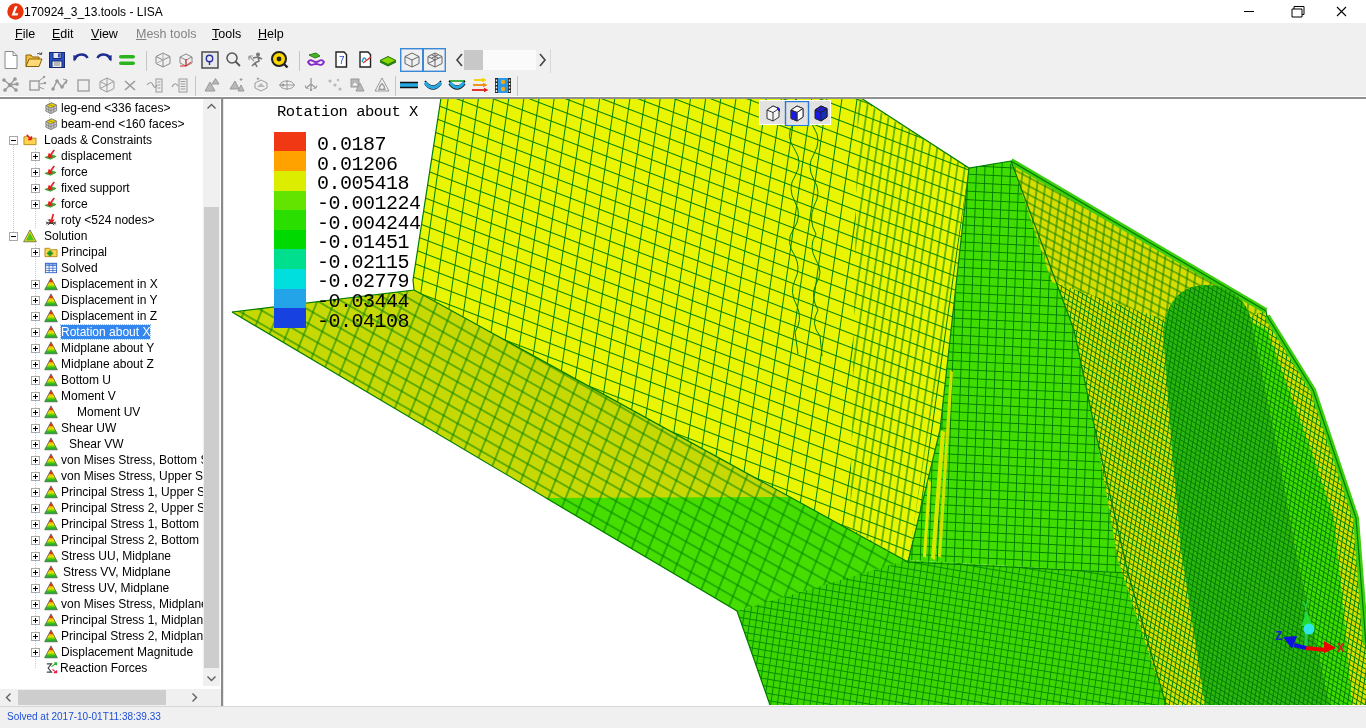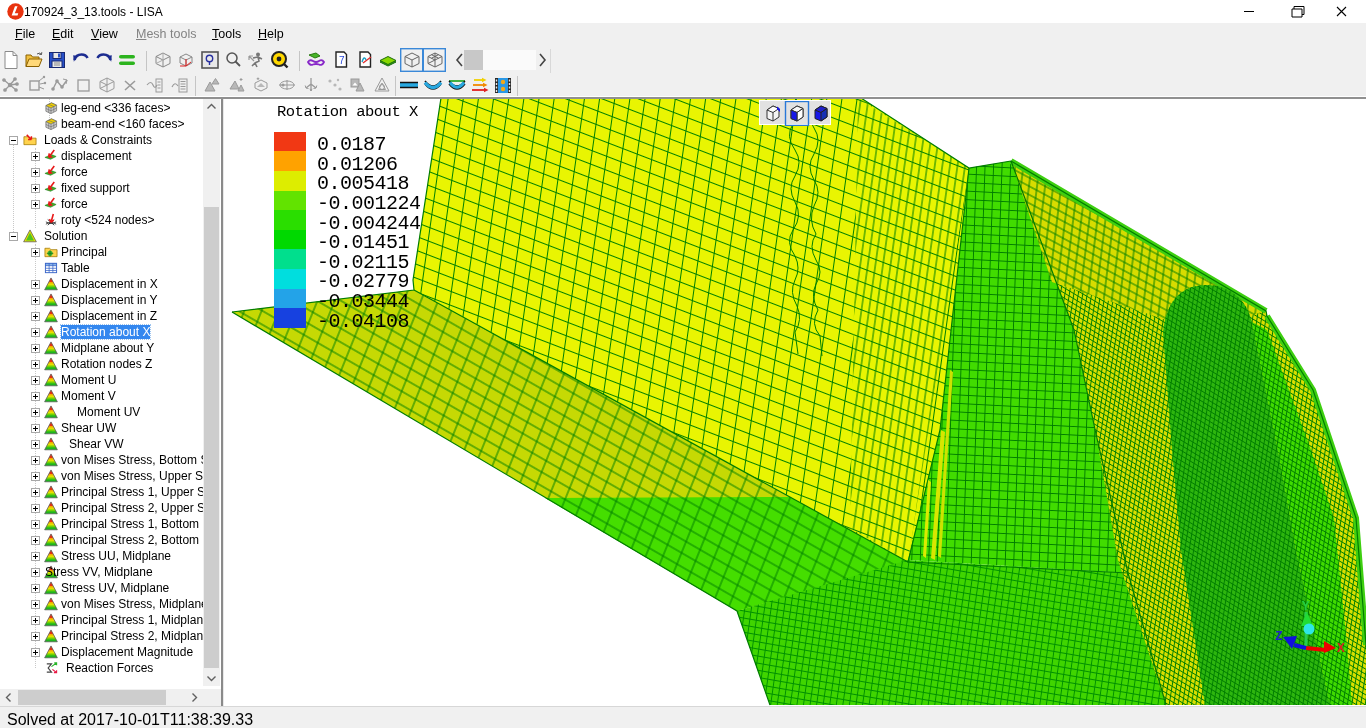--- a/index.html
+++ b/index.html
@@ -8,21 +8,21 @@
 #title { position:absolute; left:24px; top:5px; font-size:12px; color:#000; }
 #menubar { position:absolute; left:0; top:23px; width:1366px; height:24px; background:#f0f0f0; }
 .mi { position:absolute; top:4px; font-size:12.5px; color:#000; }
 .mi u { text-decoration:underline; }
 #toolband { position:absolute; left:0; top:47px; width:1366px; height:49px; background:#f0f0f0; }
 #clienttop { position:absolute; left:0; top:97px; width:1366px; height:2px; background:#909090; z-index:5; }
 #tree { position:absolute; left:0; top:98px; width:222px; height:608px; background:#fff; overflow:hidden; }
 #treeborder { position:absolute; left:221px; top:98px; width:3px; height:608px; background:#8a8a8a; border-right:1px solid #e8e8e8;}
 #viewport { position:absolute; left:224px; top:98px; width:1142px; height:608px; background:#fff; overflow:hidden; }
 #statusbar { position:absolute; left:0; top:706px; width:1366px; height:22px; background:#f0f0f0; border-top:1px solid #d7d7d7; }
-#statusbar span { position:absolute; left:7px; top:4px; font-size:16px; color:#000000; }
+#statusbar span { position:absolute; left:7px; top:4px; font-size:10px; color:#1d4ed8; }
 .titlebtn { position:absolute; top:0; width:46px; height:23px; }
 .trow { position:absolute; left:0; width:205px; height:16px; font-size:12px; color:#000; white-space:nowrap; }
 .trow .lbl { position:absolute; top:1px; }
 .sel { background:#3387ef; color:#fff; outline:1px dotted #9cc4f0; }
 .ticon { position:absolute; width:14px; height:14px; }
 .vguide { position:absolute; width:1px; border-left:1px dotted #c8c8c8; }
 .tbsep { position:absolute; width:1px; height:20px; background:#c5c5c5; }
 #legend { position:absolute; font-family:"Liberation Mono",monospace; color:#000; }
 .sw { position:absolute; left:50px; width:32px; height:20px; }
 .lv { position:absolute; left:93px; width:120px; font-size:20px; letter-spacing:-0.5px; }
@@ -426,21 +426,21 @@
       </svg>
       <svg class="ticon" style="left:44px;top:0.5px" width="15" height="15" viewBox="0 0 15 15">
         <use href="#compfolder"></use>
       </svg>
       <span class="lbl" style="left:61px">Principal</span>
     </div>
 <div class="trow" style="top:162.4px">
       <svg class="ticon" style="left:44px;top:0.5px" width="15" height="15" viewBox="0 0 15 15">
         <use href="#tableicon"></use>
       </svg>
-      <span class="lbl" style="left:61px">Table</span>
+      <span class="lbl" style="left:61px">Solved</span>
     </div>
 <div class="trow" style="top:178.4px">
       <svg style="position:absolute;left:31px;top:3.5px" width="9" height="9" viewBox="0 0 9 9">
         <rect x="0.5" y="0.5" width="8" height="8" fill="#fff" stroke="#a8a8a8"></rect>
         <path d="M2 4.5 H7 M4.5 2 V7" stroke="#000" stroke-width="1"></path>
       </svg>
       <svg class="ticon" style="left:44px;top:0.5px" width="15" height="15" viewBox="0 0 15 15">
         <use href="#tri"></use>
       </svg>
       <span class="lbl" style="left:61px">Displacement in X</span>
@@ -486,31 +486,31 @@
       <span class="lbl" style="left:61px">Midplane about Y</span>
     </div>
 <div class="trow" style="top:258.4px">
       <svg style="position:absolute;left:31px;top:3.5px" width="9" height="9" viewBox="0 0 9 9">
         <rect x="0.5" y="0.5" width="8" height="8" fill="#fff" stroke="#a8a8a8"></rect>
         <path d="M2 4.5 H7 M4.5 2 V7" stroke="#000" stroke-width="1"></path>
       </svg>
       <svg class="ticon" style="left:44px;top:0.5px" width="15" height="15" viewBox="0 0 15 15">
         <use href="#tri"></use>
       </svg>
-      <span class="lbl" style="left:61px">Rotation nodes Z</span>
+      <span class="lbl" style="left:61px">Midplane about Z</span>
     </div>
 <div class="trow" style="top:274.4px">
       <svg style="position:absolute;left:31px;top:3.5px" width="9" height="9" viewBox="0 0 9 9">
         <rect x="0.5" y="0.5" width="8" height="8" fill="#fff" stroke="#a8a8a8"></rect>
         <path d="M2 4.5 H7 M4.5 2 V7" stroke="#000" stroke-width="1"></path>
       </svg>
       <svg class="ticon" style="left:44px;top:0.5px" width="15" height="15" viewBox="0 0 15 15">
         <use href="#tri"></use>
       </svg>
-      <span class="lbl" style="left:61px">Moment U</span>
+      <span class="lbl" style="left:61px">Bottom U</span>
     </div>
 <div class="trow" style="top:290.4px">
       <svg style="position:absolute;left:31px;top:3.5px" width="9" height="9" viewBox="0 0 9 9">
         <rect x="0.5" y="0.5" width="8" height="8" fill="#fff" stroke="#a8a8a8"></rect>
         <path d="M2 4.5 H7 M4.5 2 V7" stroke="#000" stroke-width="1"></path>
       </svg>
       <svg class="ticon" style="left:44px;top:0.5px" width="15" height="15" viewBox="0 0 15 15">
         <use href="#tri"></use>
       </svg>
       <span class="lbl" style="left:61px">Moment V</span>
@@ -616,21 +616,21 @@
       <span class="lbl" style="left:61px">Stress UU, Midplane</span>
     </div>
 <div class="trow" style="top:466.4px">
       <svg style="position:absolute;left:31px;top:3.5px" width="9" height="9" viewBox="0 0 9 9">
         <rect x="0.5" y="0.5" width="8" height="8" fill="#fff" stroke="#a8a8a8"></rect>
         <path d="M2 4.5 H7 M4.5 2 V7" stroke="#000" stroke-width="1"></path>
       </svg>
       <svg class="ticon" style="left:44px;top:0.5px" width="15" height="15" viewBox="0 0 15 15">
         <use href="#tri"></use>
       </svg>
-      <span class="lbl" style="left:45px">Stress VV, Midplane</span>
+      <span class="lbl" style="left:63px">Stress VV, Midplane</span>
     </div>
 <div class="trow" style="top:482.4px">
       <svg style="position:absolute;left:31px;top:3.5px" width="9" height="9" viewBox="0 0 9 9">
         <rect x="0.5" y="0.5" width="8" height="8" fill="#fff" stroke="#a8a8a8"></rect>
         <path d="M2 4.5 H7 M4.5 2 V7" stroke="#000" stroke-width="1"></path>
       </svg>
       <svg class="ticon" style="left:44px;top:0.5px" width="15" height="15" viewBox="0 0 15 15">
         <use href="#tri"></use>
       </svg>
       <span class="lbl" style="left:61px">Stress UV, Midplane</span>
@@ -672,21 +672,21 @@
       </svg>
       <svg class="ticon" style="left:44px;top:0.5px" width="15" height="15" viewBox="0 0 15 15">
         <use href="#tri"></use>
       </svg>
       <span class="lbl" style="left:61px">Displacement Magnitude</span>
     </div>
 <div class="trow" style="top:562.4px">
       <svg class="ticon" style="left:44px;top:0.5px" width="15" height="15" viewBox="0 0 15 15">
         <use href="#reacticon"></use>
       </svg>
-      <span class="lbl" style="left:66px">Reaction Forces</span>
+      <span class="lbl" style="left:60px">Reaction Forces</span>
     </div>
 <div style="position:absolute;left:203px;top:0;width:17px;height:588px;background:#f0f0f0">
   <svg style="position:absolute;left:3px;top:4px" width="11" height="10" viewBox="0 0 11 10">
         <path d="M1.5 6.5 L5.5 2.5 L9.5 6.5" fill="none" stroke="#606060" stroke-width="1.4"></path>
       </svg>
   <div style="position:absolute;left:1px;top:109px;width:15px;height:461px;background:#cdcdcd"></div>
   <svg style="position:absolute;left:3px;top:575px" width="11" height="10" viewBox="0 0 11 10">
         <path d="M1.5 3.5 L5.5 7.5 L9.5 3.5" fill="none" stroke="#606060" stroke-width="1.4"></path>
       </svg>
 </div>

